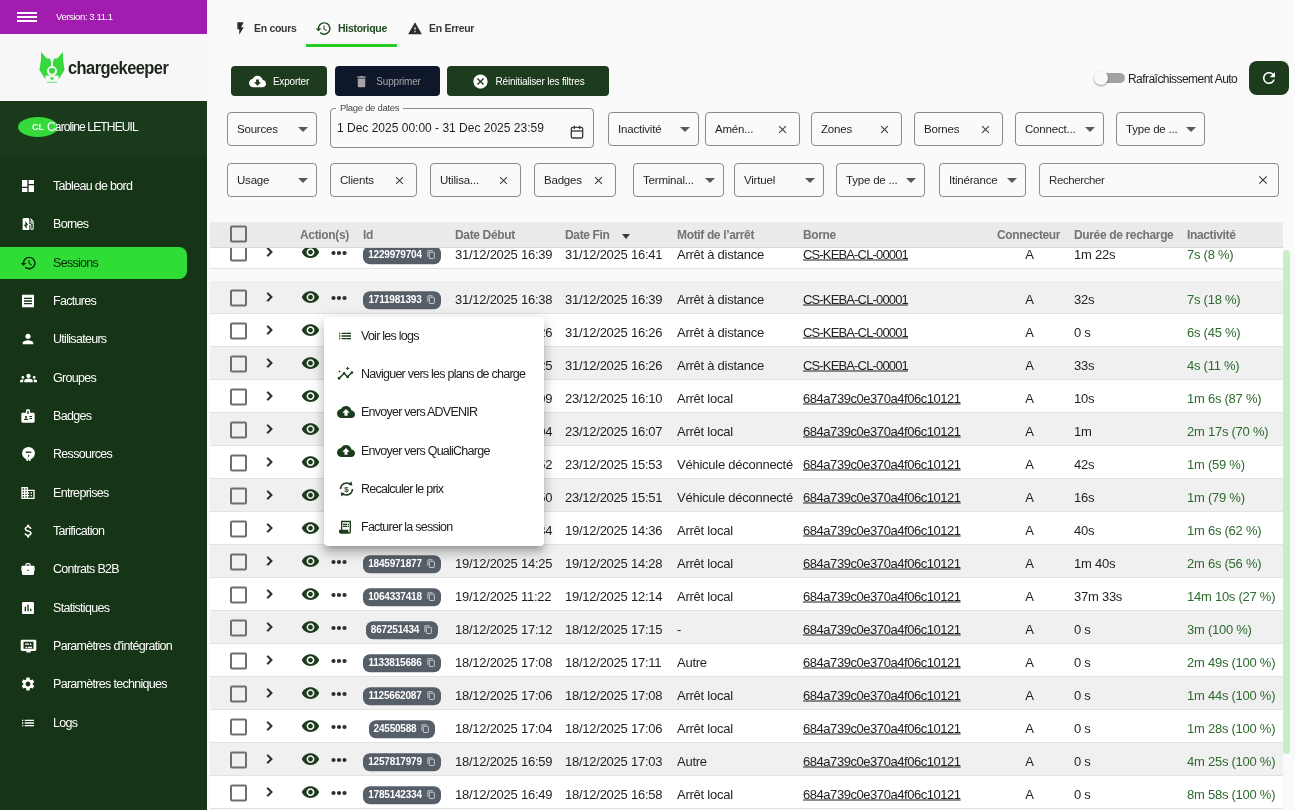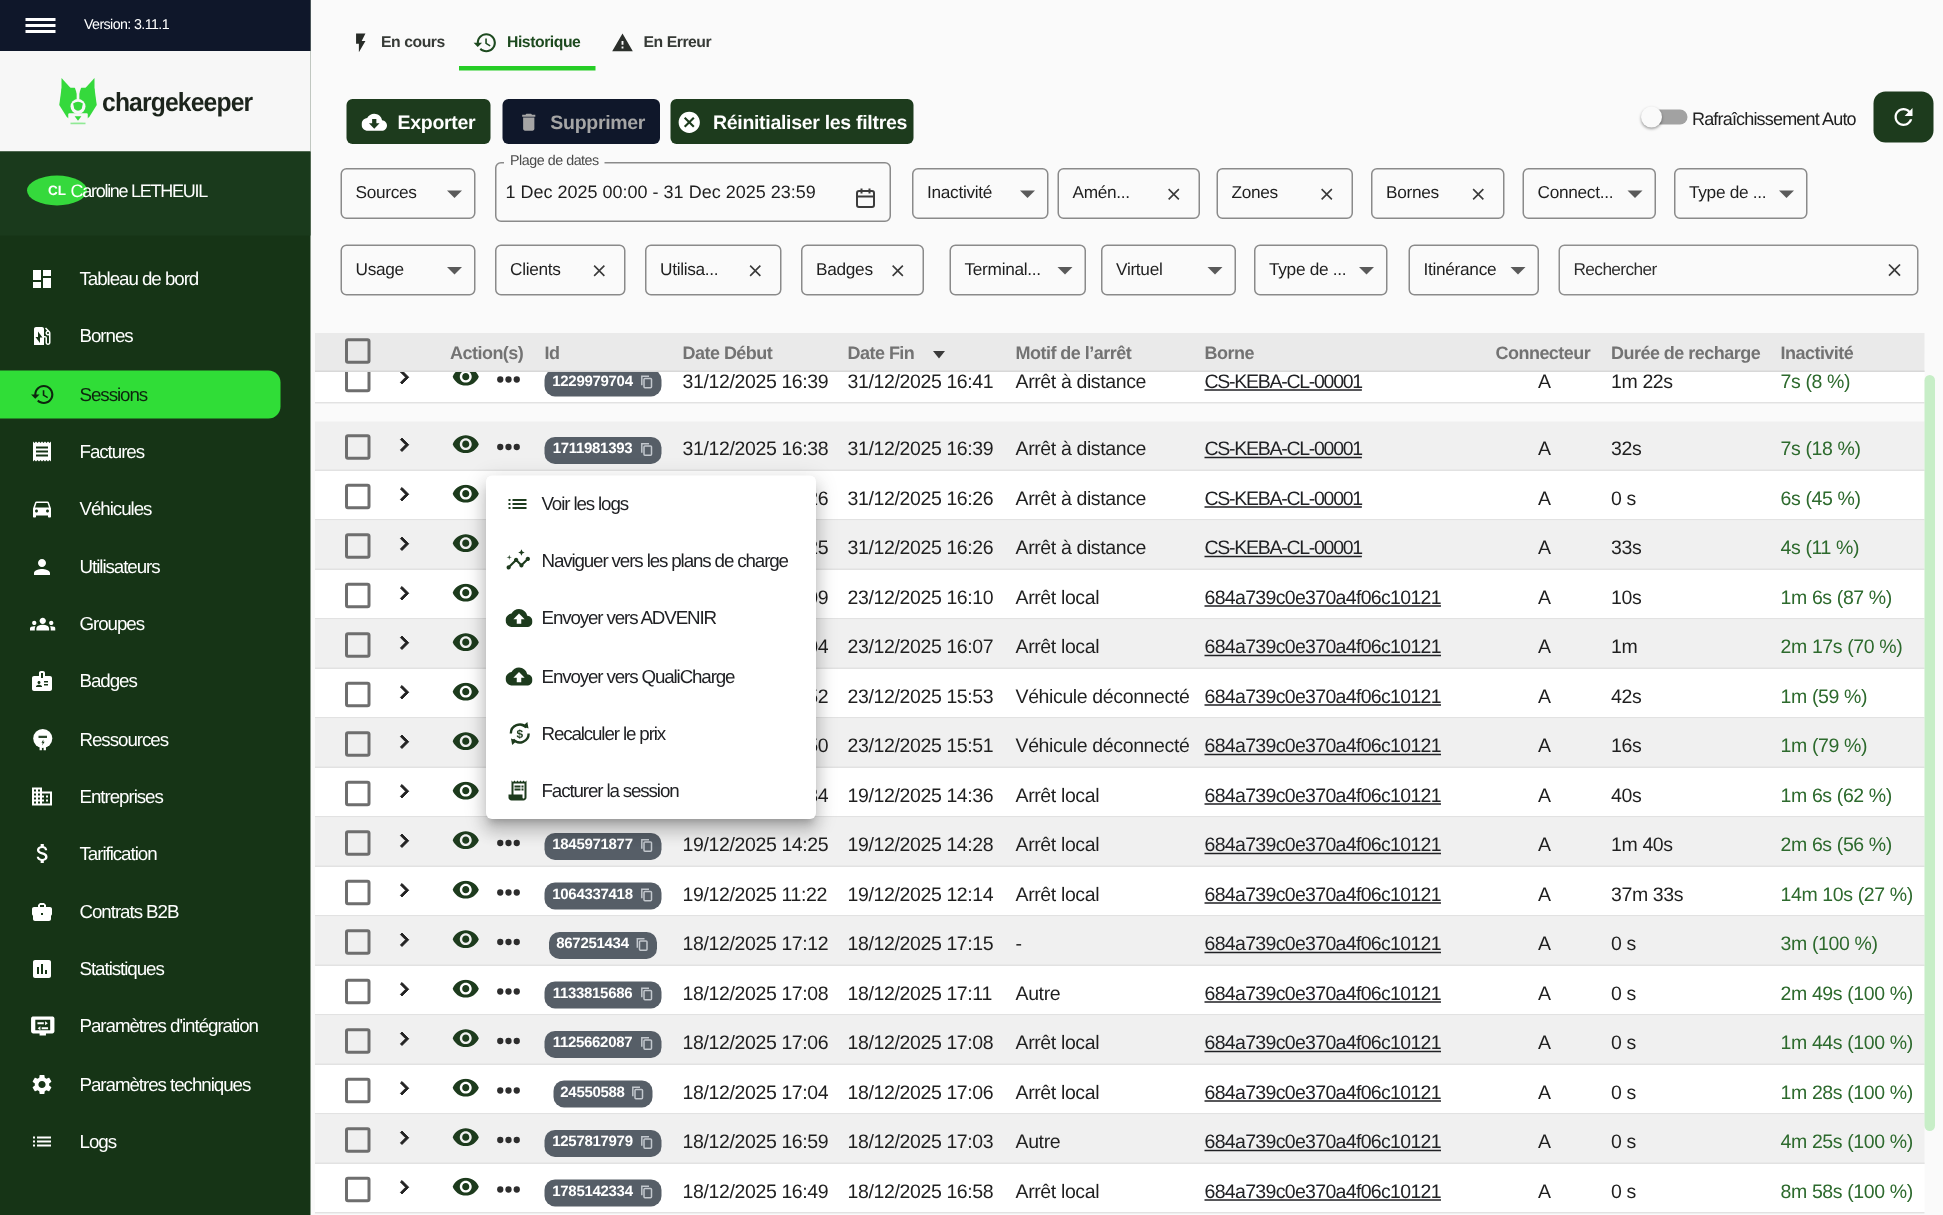--- a/index.html
+++ b/index.html
@@ -1,20 +1,20 @@
 <!DOCTYPE html>
 <html><head><meta charset="utf-8">
 <style>
 *{margin:0;padding:0;box-sizing:border-box}
 html,body{width:1295px;height:810px;overflow:hidden}
 body{font-family:"Liberation Sans",sans-serif;background:#fafafa;position:relative;-webkit-font-smoothing:antialiased}
 #app{position:absolute;left:0;top:0;width:1295px;height:810px;overflow:hidden}
 
 #sb{position:absolute;left:0;top:0;width:207px;height:810px;background:#163416;z-index:5}
-#sbtop{position:absolute;left:0;top:0;width:207px;height:34px;background:#0f172a}
+#sbtop{position:absolute;left:0;top:0;width:207px;height:34px;background:#a21caf}
 #burger{position:absolute;left:17px;top:12px;width:20px;height:11px}
 #burger div{height:2px;background:#fff;margin-bottom:2px}
 #ver{position:absolute;left:56px;top:11px;font-size:9.5px;letter-spacing:-0.4px;color:#fff}
 #logo{position:absolute;left:0;top:34px;width:207px;height:67px;background:#f7f7f7}
 #logotxt{position:absolute;left:68px;top:24px;font-size:17.5px;font-weight:bold;color:#1c241c;letter-spacing:-0.6px;transform:scaleX(0.94);transform-origin:left}
 #user{position:absolute;left:0;top:101px;width:207px;height:56px;background:#1a3a1c}
 #avatar{position:absolute;left:18px;top:16px;width:40px;height:20px;border-radius:50%;background:#35d93c;color:#fff;font-size:9px;font-weight:bold;text-align:center;line-height:20px}
 #uname{position:absolute;left:47px;top:18.5px;font-size:12px;letter-spacing:-0.85px;color:#fff}
 #nav{position:absolute;left:0;top:167px;width:207px}
 .ni{position:relative;height:38.33px;color:#fff}
@@ -22,21 +22,21 @@
 .ni span{position:absolute;left:53px;top:50%;transform:translateY(-50%);font-size:12.5px;letter-spacing:-0.7px;white-space:nowrap}
 .ni.act{color:#0d250e}
 .ni.act::before{content:"";position:absolute;left:0;top:3px;width:187px;height:32px;background:#30dd37;border-radius:0 8px 8px 0}
 .ni svg,.ni span{z-index:1}
 
 .tab{position:absolute;top:20px;height:16px;display:flex;align-items:center;color:#363a36;font-weight:bold;font-size:10.5px;letter-spacing:-0.3px}
 .tab svg{margin-right:6px}
 #tabhist{color:#1d4a1f}
 #tabline{position:absolute;left:306px;top:44px;width:91px;height:3px;background:#25cd25}
 
-.btn{position:absolute;top:66px;height:30px;border-radius:4px;display:flex;align-items:center;justify-content:center;font-size:13px;font-weight:bold;letter-spacing:-0.2px;color:#fff;background:#1d3b1d}
+.btn{position:absolute;top:66px;height:30px;border-radius:4px;display:flex;align-items:center;justify-content:center;font-size:10px;font-weight:normal;letter-spacing:-0.2px;color:#fff;background:#1d3b1d}
 .btn svg{margin-right:7px}
 #bsup{background:#0f172a;color:#a5a5a5}
 #togtrack{position:absolute;left:1100px;top:73px;width:25px;height:10px;border-radius:5px;background:#a2a2a2}
 #togthumb{position:absolute;left:1094px;top:71px;width:14px;height:14px;border-radius:50%;background:#fafafa;box-shadow:0 1px 2px rgba(0,0,0,.4)}
 #toglbl{position:absolute;left:1128px;top:72px;font-size:12px;letter-spacing:-0.55px;color:#212121}
 #brefresh{position:absolute;left:1249px;top:61px;width:40px;height:34px;border-radius:8px;background:#1d3b1d;display:flex;align-items:center;justify-content:center}
 
 .fld{position:absolute;height:34px;border:1px solid #8a8a8a;border-radius:4px;background:#fafafa;display:flex;align-items:center;font-size:11.5px;letter-spacing:-0.2px;color:#1f1f1f}
 .r1{top:112px}.r2{top:163px}
 .fld .lab{margin-left:9px;white-space:nowrap}
@@ -774,26 +774,20 @@
           <span>Sessions</span>
         </div>
 <div class="ni">
           <svg width="16" height="16" viewBox="0 0 24 24" fill="currentColor">
             <path d="M18 17H6v-2h12v2zm0-4H6v-2h12v2zm0-4H6V7h12v2zM3 22l1.5-1.5L6 22l1.5-1.5L9 22l1.5-1.5L12 22l1.5-1.5L15 22l1.5-1.5L18 22l1.5-1.5L21 22V2l-1.5 1.5L18 2l-1.5 1.5L15 2l-1.5 1.5L12 2l-1.5 1.5L9 2 7.5 3.5 6 2 4.5 3.5 3 2v20z"></path>
           </svg>
           <span>Factures</span>
         </div>
 <div class="ni">
           <svg width="16" height="16" viewBox="0 0 24 24" fill="currentColor">
-            <path d="M18.92 6.01C18.72 5.42 18.16 5 17.5 5h-11c-.66 0-1.21.42-1.42 1.01L3 12v8c0 .55.45 1 1 1h1c.55 0 1-.45 1-1v-1h12v1c0 .55.45 1 1 1h1c.55 0 1-.45 1-1v-8l-2.08-5.99zM6.5 16c-.83 0-1.5-.67-1.5-1.5S5.67 13 6.5 13s1.5.67 1.5 1.5S7.33 16 6.5 16zm11 0c-.83 0-1.5-.67-1.5-1.5s.67-1.5 1.5-1.5 1.5.67 1.5 1.5-.67 1.5-1.5 1.5zM5 11l1.5-4.5h11L19 11H5z"></path>
-          </svg>
-          <span>Véhicules</span>
-        </div>
-<div class="ni">
-          <svg width="16" height="16" viewBox="0 0 24 24" fill="currentColor">
             <path d="M12 12c2.21 0 4-1.79 4-4s-1.79-4-4-4-4 1.79-4 4 1.79 4 4 4zm0 2c-2.67 0-8 1.34-8 4v2h16v-2c0-2.66-5.33-4-8-4z"></path>
           </svg>
           <span>Utilisateurs</span>
         </div>
 <div class="ni">
           <svg width="17" height="17" viewBox="0 0 24 24" fill="currentColor">
             <path d="M12 12.75c1.63 0 3.07.39 4.24.9 1.08.48 1.76 1.56 1.76 2.73V18H6v-1.61c0-1.18.68-2.26 1.76-2.73 1.17-.52 2.61-.91 4.24-.91zM4 13c1.1 0 2-.9 2-2s-.9-2-2-2-2 .9-2 2 .9 2 2 2zm1.13 1.1c-.37-.06-.74-.1-1.13-.1-.99 0-1.93.21-2.78.58C.48 14.9 0 15.62 0 16.43V18h4.5v-1.61c0-.83.23-1.61.63-2.29zM20 13c1.1 0 2-.9 2-2s-.9-2-2-2-2 .9-2 2 .9 2 2 2zm4 3.43c0-.81-.48-1.53-1.22-1.85-.85-.37-1.79-.58-2.78-.58-.39 0-.76.04-1.13.1.4.68.63 1.46.63 2.29V18H24v-1.57zM12 6c1.66 0 3 1.34 3 3s-1.34 3-3 3-3-1.34-3-3 1.34-3 3-3z"></path>
           </svg>
           <span>Groupes</span>
         </div>

